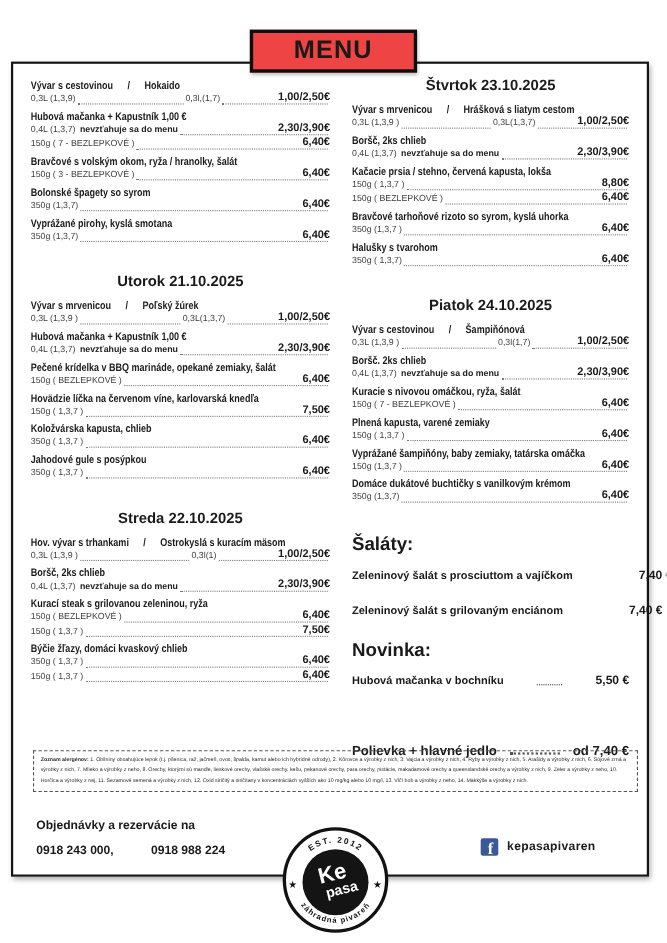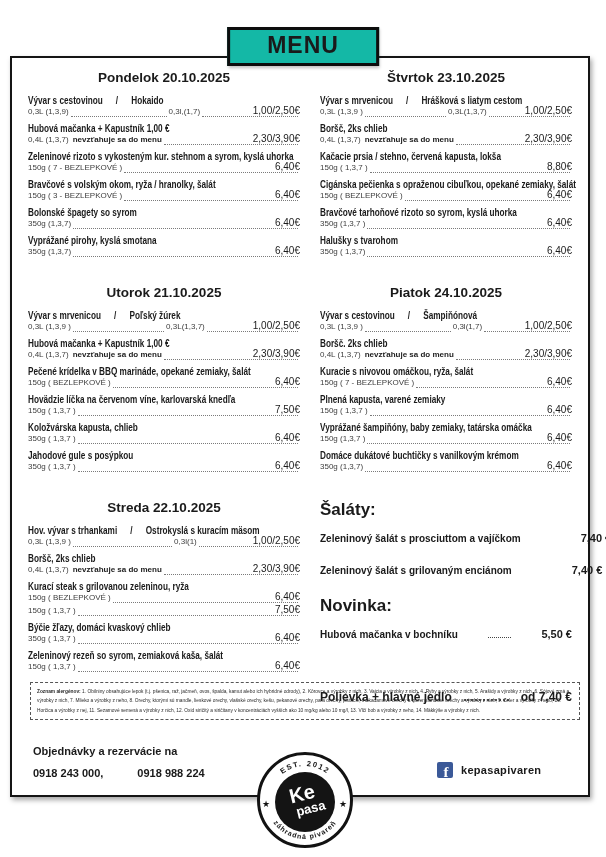--- a/index.html
+++ b/index.html
@@ -1,38 +1,38 @@
 <!DOCTYPE html>
 <html><head>
 <meta charset="utf-8">
 <style>
   html,body{margin:0;padding:0;background:#fff;}
   .page{position:relative;width:606px;height:857px;background:#fff;overflow:hidden;
         font-family:"Liberation Sans",sans-serif;color:#1a1a1a;}
   .main-border{position:absolute;left:10px;top:56px;width:576px;height:737px;
         border:2px solid #151515;box-shadow:2px 3px 5px rgba(0,0,0,.35);}
   .menu-title-box{position:absolute;left:50%;transform:translateX(-50%);top:27px;
-        background:#14b8a6;border:3px solid #0d0d0d;padding:2px 37px 4px;z-index:2;
+        background:#ef4444;border:3px solid #0d0d0d;padding:2px 37px 4px;z-index:2;
         box-shadow:1px 2px 3px rgba(0,0,0,.25);}
   .menu-title-box span{font-size:23px;font-weight:700;letter-spacing:1px;}
   .col{position:absolute;top:70px;}
   .col-left{left:28px;width:272px;}
   .col-right{left:320px;width:252px;}
   .day{margin-bottom:26px;}
   .day-title{text-align:center;font-weight:700;font-size:13.5px;line-height:16px;margin-bottom:6px;}
   .item{position:relative;margin-bottom:1px;}
   .name-row{line-height:13px;}
   .nm{font-weight:700;font-size:10px;}
   .cond{display:inline-block;transform:scaleX(0.82);transform-origin:0 100%;white-space:nowrap;}
   .slash{font-weight:700;font-size:10px;margin:0 16px;}
   .size-row{position:relative;display:flex;align-items:flex-end;line-height:10px;padding-bottom:2px;text-align:right;}
   .sz{font-size:8px;color:#3d3d3d;white-space:nowrap;}
   .note{font-weight:700;color:#222;margin-left:4px;}
   .dots{flex:1;border-bottom:1.4px dotted #7a7a7a;height:1px;margin:0 2px;}
-  .price{position:absolute;right:0;bottom:3px;font-weight:400;font-size:10px;background:transparent;}
+  .price{position:absolute;right:0;bottom:3px;font-weight:700;font-size:10px;background:transparent;}
   .section-title{font-weight:700;font-size:17px;line-height:20px;margin:12px 0 12px;}
   .simple-row{display:flex;align-items:flex-end;margin-bottom:20px;gap:29px;}
   .simple-name{font-weight:700;font-size:10px;white-space:nowrap;}
   .dots2{flex:1;border-bottom:1.6px dotted #444;height:1px;margin:0 1px 2px;}
   .simple-price{font-weight:700;font-size:11px;white-space:nowrap;}
   .combo-row{display:flex;align-items:flex-end;margin-top:50px;}
   .combo-label,.combo-price{font-weight:700;font-size:12px;white-space:nowrap;}
   .combo-dots{flex:1;border-bottom:2px dotted #555;height:1px;margin:0 12px 3px;}
   .allergens{position:absolute;left:30px;top:682px;width:536px;border:1px dashed #555;
         padding:4px 6px;font-size:4.8px;line-height:9.4px;color:#2a2a2a;}
@@ -54,42 +54,40 @@
 
   <div class="main-border"></div>
 
   <div class="menu-title-box">
     <span>MENU</span>
   </div>
 
   <div class="col col-left">
     <div id="day-slot-0">
         <div class="day">
-          <div class="day-title">Pondelok 20.10.2025</div>
           <div class="item">
             <div class="name-row"><span class="cond"><span class="nm">Vývar s cestovinou</span><span class="slash">/</span><span class="nm">Hokaido</span></span></div>
             <div class="size-row">
               <span class="sz">0,3L (1,3,9)</span>
               <span class="dots"></span>
               <span class="sz">0,3l,(1,7)</span>
               <span class="dots"></span>
               <span class="price">1,00/2,50€</span>
             </div>
           </div>
           <div class="item">
             <div class="name-row"><span class="cond nm">Hubová mačanka  +  Kapustník  1,00 €</span></div>
             <div class="size-row">
               <span class="sz">0,4L (1,3,7)</span>
               <span class="sz note">nevzťahuje sa do menu</span>
               <span class="dots"></span>
               <span class="price">2,30/3,90€</span>
             </div>
           </div>
           <div class="item">
-            <div class="name-row"><span class="cond nm">Zeleninové rizoto s vykosteným kur. stehnom a syrom, kyslá uhorka</span></div>
             <div class="size-row">
               <span class="sz">150g ( 7 - BEZLEPKOVÉ )</span>
               <span class="dots"></span>
               <span class="price">6,40€</span>
             </div>
           </div>
           <div class="item">
             <div class="name-row"><span class="cond nm">Bravčové s volským okom, ryža / hranolky, šalát</span></div>
             <div class="size-row">
               <span class="sz">150g ( 3 - BEZLEPKOVÉ )</span>
@@ -210,21 +208,20 @@
           </div>
           <div class="item">
             <div class="name-row"><span class="cond nm">Býčie žľazy, domáci kvaskový chlieb</span></div>
             <div class="size-row">
               <span class="sz">350g  ( 1,3,7 )</span>
               <span class="dots"></span>
               <span class="price">6,40€</span>
             </div>
           </div>
           <div class="item">
-            <div class="name-row"><span class="cond nm">Zeleninový rezeň so syrom, zemiaková kaša, šalát</span></div>
             <div class="size-row">
               <span class="sz">150g ( 1,3,7 )</span>
               <span class="dots"></span>
               <span class="price">6,40€</span>
             </div>
           </div>
         </div>
       </div>
   </div>
 
@@ -253,21 +250,20 @@
           </div>
           <div class="item">
             <div class="name-row"><span class="cond nm">Kačacie prsia / stehno, červená kapusta, lokša</span></div>
             <div class="size-row">
               <span class="sz">150g  ( 1,3,7 )</span>
               <span class="dots"></span>
               <span class="price">8,80€</span>
             </div>
           </div>
           <div class="item">
-            <div class="name-row"><span class="cond nm">Cigánska pečienka s opraženou cibuľkou, opekané zemiaky, šalát</span></div>
             <div class="size-row">
               <span class="sz">150g ( BEZLEPKOVÉ )</span>
               <span class="dots"></span>
               <span class="price">6,40€</span>
             </div>
           </div>
           <div class="item">
             <div class="name-row"><span class="cond nm">Bravčové tarhoňové rizoto so syrom, kyslá uhorka</span></div>
             <div class="size-row">
               <span class="sz">350g (1,3,7 )</span>

